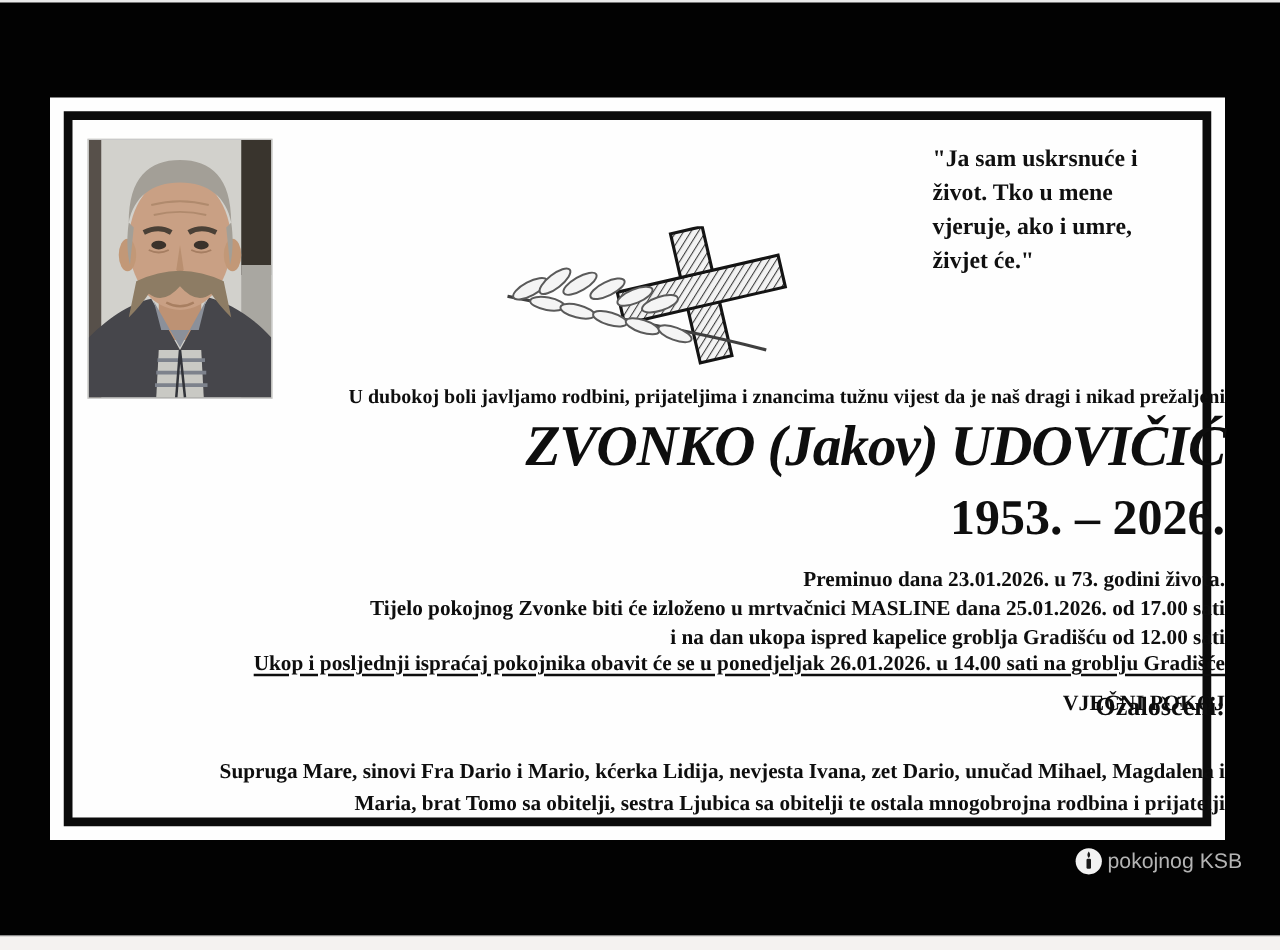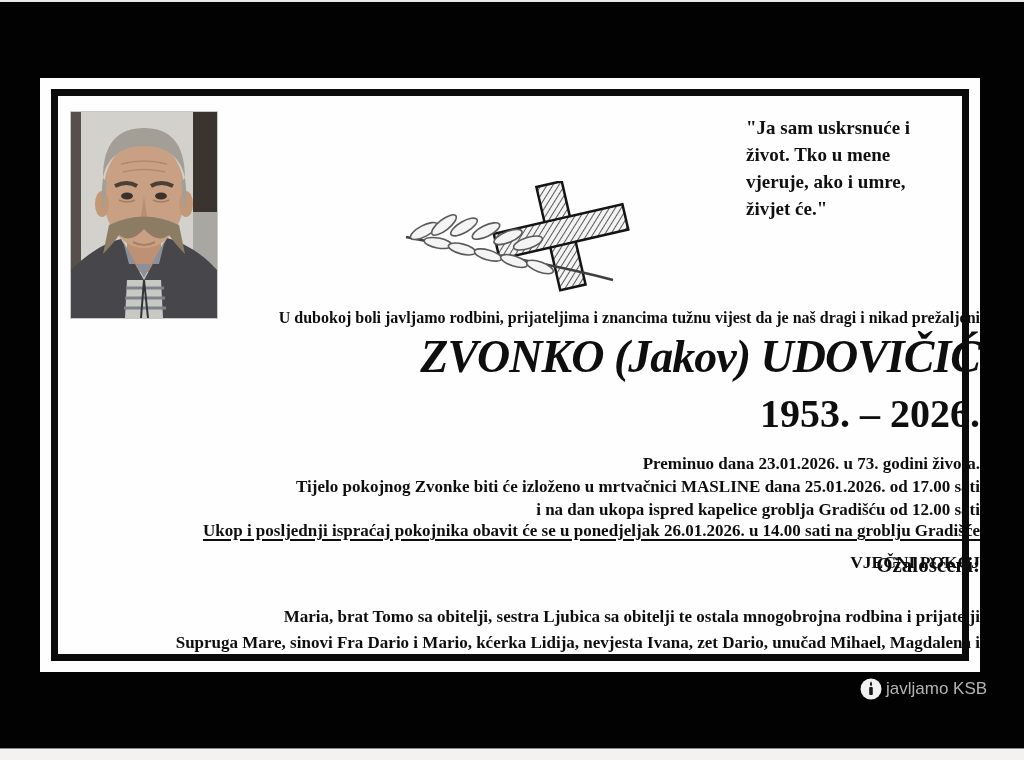--- a/index.html
+++ b/index.html
@@ -125,28 +125,28 @@
       <div>Preminuo dana 23.01.2026. u 73. godini života.</div>
       <div>Tijelo pokojnog Zvonke biti će izloženo u mrtvačnici MASLINE dana 25.01.2026. od 17.00 sati</div>
       <div>i na dan ukopa ispred kapelice groblja Gradišću od 12.00 sati</div>
     </div>
 
     <div class="center-line funeral">Ukop i posljednji ispraćaj pokojnika obavit će se u ponedjeljak 26.01.2026. u 14.00 sati na groblju Gradišće</div>
     <div class="center-line rest">VJEČNI POKOJ</div>
     <div class="center-line mourners-label">Ožalošćeni:</div>
 
     <div class="center-line mourners">
+      <div>Supruga Mare, sinovi Fra Dario i Mario, kćerka Lidija, nevjesta Ivana, zet Dario, unučad Mihael, Magdalena i</div>
       <div>Maria, brat Tomo sa obitelji, sestra Ljubica sa obitelji te ostala mnogobrojna rodbina i prijatelji</div>
-      <div>Supruga Mare, sinovi Fra Dario i Mario, kćerka Lidija, nevjesta Ivana, zet Dario, unučad Mihael, Magdalena i</div>
     </div>
   </div>
 
   <div class="watermark">
     <svg width="22" height="22" viewBox="0 0 22 22">
       <circle cx="11" cy="11" r="10.5" fill="#f2f2f2"></circle>
       <rect x="9.2" y="9" width="3.6" height="8" rx="1" fill="#1a1a1a"></rect>
       <path d="M11,3.2 Q13.2,6.2 11,8.4 Q8.8,6.2 11,3.2 Z" fill="#1a1a1a"></path>
     </svg>
-    <span>javljamo KSB</span>
+    <span>pokojnog KSB</span>
   </div>
 
   <div class="bottom-strip"></div>
 </div>
 
 </body></html>

